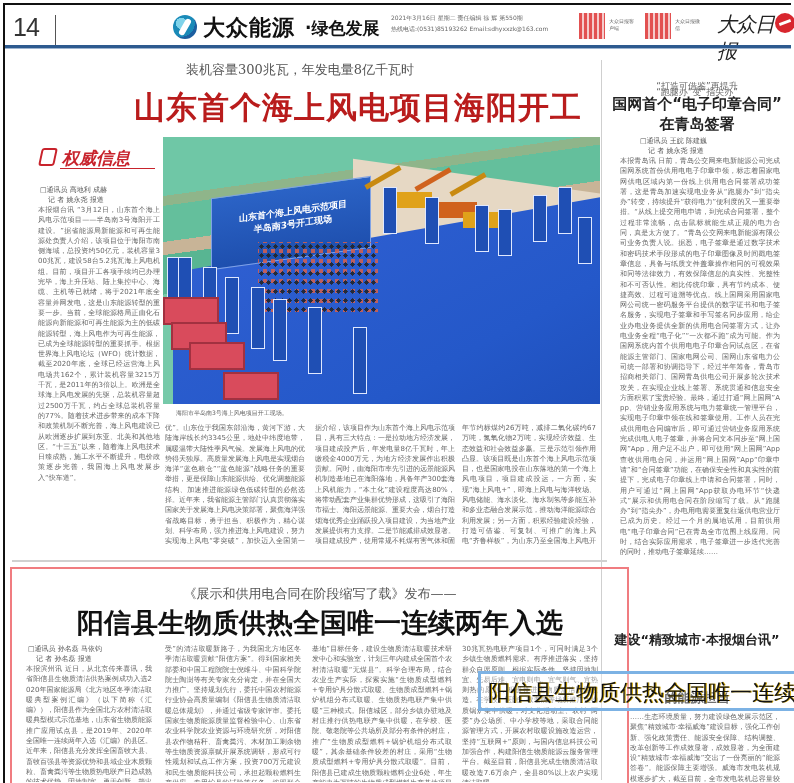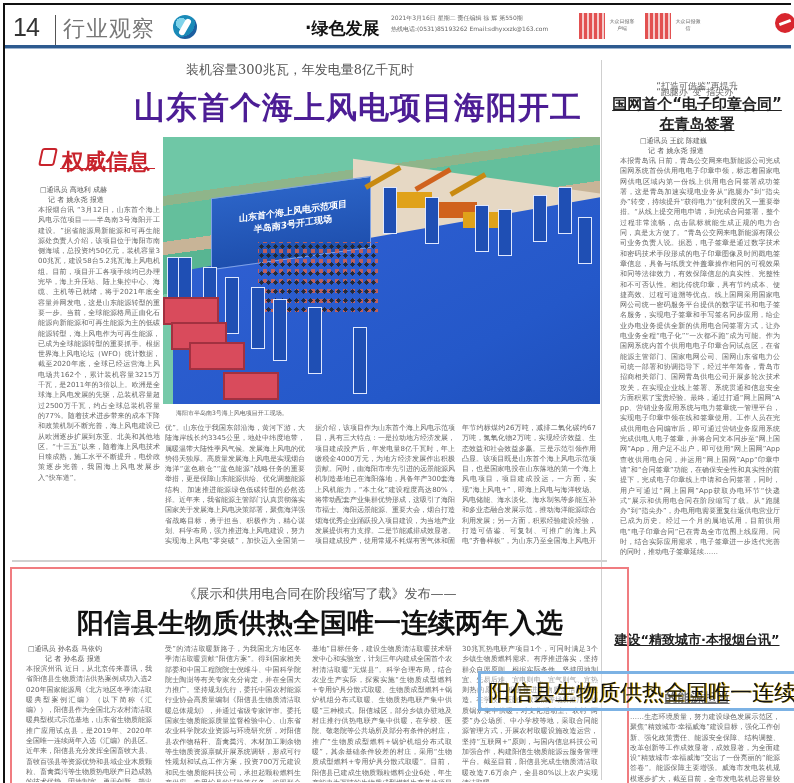--- a/index.html
+++ b/index.html
@@ -8,21 +8,21 @@
     background: #ffffff;
     font-family: "DejaVu Sans", "Liberation Sans", sans-serif;
     color: #222;
   }
   .page-frame {
     position: absolute; left: 3px; top: 3px; width: 788px; height: 800px;
     border-left: 2px solid #111; border-top: 2px solid #111;
     box-sizing: border-box;
   }
   
-  .masthead { position: absolute; left: 5px; top: 5px; width: 784px; height: 27px; text-align: center; }
+  .masthead { position: absolute; left: 5px; top: 5px; width: 784px; height: 27px; }
   .page-no { position: absolute; left: 8px; top: 8px; font-size: 25px; color: #333; font-family: "Liberation Sans", sans-serif; letter-spacing: -1px; }
   .page-no-underline { position: absolute; left: 6px; top: 40px; width: 44px; height: 3px; background: #c8232c; }
   .page-no-sep { position: absolute; left: 50px; top: 10px; width: 1px; height: 30px; background: #555; }
   .section-name { position: absolute; left: 58px; top: 9px; font-size: 22px; color: #777; letter-spacing: 1px; font-family: "DejaVu Sans", sans-serif; font-weight: 300;}
   .logo-s {
     position: absolute; left: 168px; top: 10px; width: 24px; height: 24px; border-radius: 50%;
     background: radial-gradient(circle at 35% 35%, #7fd3ea 0 25%, #1a8ab8 26% 60%, #1d5fa0 61%);
   }
   .logo-s::after { content: ""; position: absolute; left: 9px; top: 3px; width: 6px; height: 18px; border-radius: 3px; background: #ffffff; transform: rotate(30deg); }
   .brand { position: absolute; left: 198px; top: 8px; font-size: 22px; font-weight: bold; color: #111; letter-spacing: 1px; }
@@ -37,24 +37,24 @@
   .qr-label { position: absolute; top: 13px; font-size: 5px; color: #666; width: 26px; line-height: 7px; }
   .ql1 { left: 604px; } .ql2 { left: 670px; }
   .paper-logo { position: absolute; left: 712px; top: 6px; font-size: 20px; font-family: "DejaVu Serif", serif; font-style: italic; color: #222; letter-spacing: -1px; }
   .paper-emblem { position: absolute; left: 770px; top: 8px; width: 20px; height: 20px; border-radius: 50%; background: #d8262e; }
   .paper-emblem::after { content: ""; position: absolute; left: 4px; top: 8px; width: 12px; height: 3px; background: #fff; transform: rotate(-20deg); }
   .mast-rule { position: absolute; left: 5px; top: 45px; width: 786px; height: 3px; background: #2d5a8f; }
   .mast-rule2 { position: absolute; left: 5px; top: 48px; width: 786px; height: 1px; background: #9db4cf; }
 
   
   .kicker { position: absolute; left: 0; width: 600px; text-align: center; top: 61px; font-size: 13px; color: #555; font-family: "DejaVu Serif", serif; }
-  .headline { position: absolute; left: 0; width: 716px; text-align: center; top: 87px; font-size: 31px; font-weight: bold; color: #4c1d95; letter-spacing: 1px; }
+  .headline { position: absolute; left: 0; width: 716px; text-align: center; top: 87px; font-size: 31px; font-weight: bold; color: #b91c1c; letter-spacing: 1px; }
   .badge-auth { position: absolute; left: 40px; top: 148px; width: 120px; height: 20px; }
   .badge-icon { position: absolute; left: 0; top: 0; width: 16px; height: 18px; border: 2px solid #c8232c; border-radius: 3px; box-sizing: border-box; transform: skewX(-12deg); }
-  .badge-text { position: absolute; left: 22px; top: -1px; font-size: 22px; font-weight: bold; color: #c8232c; }
+  .badge-text { position: absolute; left: 22px; top: -1px; font-size: 17px; font-weight: bold; font-style: italic; color: #c8232c; }
   .badge-rule { position: absolute; left: 20px; top: 20px; width: 95px; height: 1px; background: #c8232c; }
 
   .byline { position: absolute; font-size: 7px; color: #555; white-space: nowrap; }
   .col-text {
     position: absolute; font-size: 7px; line-height: 10.3px; color: #666;
     text-align: justify; overflow: hidden; word-break: break-all;
   }
 
   
   .photo { position: absolute; left: 163px; top: 137px; width: 437px; height: 267px; overflow: hidden; }
@@ -69,21 +69,21 @@
      background: radial-gradient(circle, #222 0 35%, transparent 36%) 0 0/7px 9px, radial-gradient(circle, #d8604a 0 35%, transparent 36%) 3px 4px/8px 10px;
      opacity: .85; }
   .flag { position: absolute; width: 12px; height: 45px; background: #1f4fb4; border: 1px solid #e0e8ff; }
   .truck { position: absolute; width: 52px; height: 24px; background: #d94b5c; border: 2px solid #a23140; }
   .excavator { position: absolute; width: 44px; height: 16px; background: #e0a21a; }
   .excavator.arm { width: 40px; height: 5px; transform: rotate(-30deg); background: #c98a10; }
   .photo-caption { position: absolute; left: 176px; top: 409px; font-size: 6px; color: #666; }
 
   
   .side-kicker { position: absolute; left: 604px; width: 186px; text-align: center; font-size: 9px; color: #666; }
-  .side-head { position: absolute; left: 604px; width: 186px; text-align: center; font-size: 15px; font-weight: bold; color: #222; line-height: 20px; text-decoration: underline; }
+  .side-head { position: absolute; left: 604px; width: 186px; text-align: center; font-size: 15px; font-weight: bold; color: #222; line-height: 20px; }
   .col-rule { position: absolute; width: 1px; background: #cfcfcf; }
 
   
   .red-box { position: absolute; left: 10px; top: 567px; width: 619px; height: 230px; border: 2px solid #f07c80; border-bottom: none; box-sizing: border-box; }
   .lower-kicker { position: absolute; left: 30px; width: 580px; text-align: center; top: 585px; font-size: 13px; color: #555; font-family: "DejaVu Serif", serif; }
   .lower-headline { position: absolute; left: 30px; width: 580px; text-align: center; top: 605px; font-size: 27px; font-weight: bold; color: #111; letter-spacing: 0px; }
   .sep-rule { position: absolute; left: 12px; top: 560px; width: 595px; height: 2px; background: #d0d0d0; }
 
   
   .highlight-box {
@@ -98,29 +98,30 @@
 </style>
 </head>
 <body>
 
 <div class="page-frame"></div>
 
 <div class="masthead">
   <span class="page-no">14</span>
   <div class="page-no-underline"></div>
   <div class="page-no-sep"></div>
-  <span class="section-name">行业观察</span>
   <div class="logo-s"></div>
+  <span class="brand">大众能源</span>
   <span class="brand-sub">·绿色发展</span>
   <span class="meta-line l1">2021年3月16日  星期二  责任编辑  徐  辉  第550期</span>
   <span class="meta-line l2">热线电话:(0531)85193262  Email:sdhyxxzk@163.com</span>
   <div class="qr qr1"></div>
   <span class="qr-label ql1">大众日报客户端</span>
   <div class="qr qr2"></div>
   <span class="qr-label ql2">大众日报微信</span>
+  <span class="paper-logo">大众日报</span>
   <div class="paper-emblem"></div>
 </div>
 <div class="mast-rule"></div>
 <div class="mast-rule2"></div>
 
 <div class="kicker">装机容量300兆瓦，年发电量8亿千瓦时</div>
 <div class="headline">山东首个海上风电项目海阳开工</div>
 
 <div class="badge-auth">
   <div class="badge-icon"></div>
@@ -186,21 +187,21 @@
 <div class="side-head" style="top:630px;font-size:13px;">建设“精致城市·本报烟台讯”</div>
 <div class="side-head" style="top:688px;font-size:13px;">的能源担当</div>
 <div class="col-text" style="left:630px;top:712px;width:150px;height:70px;">……生态环境质量，努力建设绿色发展示范区，聚焦“精致城市·幸福威海”建设目标，强化工作创新、强化政策责任、能源安全保障、结构调整、改革创新等工作成效显著，成效显著，为全面建设“精致城市·幸福威海”交出了一份亮丽的“能源答卷”。能源保障主要增强。威海市发电装机规模逐步扩大，截至目前，全市发电装机总容量较2015年增长1.26%，清洁能源快速发展，新能源装机容量占……</div>
 
 <div class="sep-rule"></div>
 <div class="red-box"></div>
 <div class="lower-kicker">《展示和供用电合同在阶段缩写了载》发布——</div>
 <div class="lower-headline">阳信县生物质供热全国唯一连续两年入选</div>
 
 <span class="byline" style="left:28px;top:644px;">□通讯员  孙名磊  马依钧</span>
-<span class="byline" style="left:36px;top:654px;margin-left:9px;">记  者  孙名磊  报道</span>
+<span class="byline" style="left:36px;top:654px;">记  者  孙名磊  报道</span>
 <div class="col-text" style="left:26px;top:664px;width:126px;height:118px;">本报滨州讯 近日，从北京传来喜讯，我省阳信县生物质清洁供热案例成功入选2020年国家能源局《北方地区冬季清洁取暖典型案例汇编》（以下简称《汇编》），阳信县作为全国北方农村清洁取暖典型模式示范基地，山东省生物质能源推广应用试点县，是2019年、2020年全国唯一连续两年入选《汇编》的县区。近年来，阳信县充分发挥全国畜牧大县、畜牧百强县等资源优势和县域企业木质颗粒、畜禽粪污等生物质热电联产日趋成熟的技术优势，因地制宜、勇于创新，趟出一条“政府能源招，环境有改善，群众愿接</div>
 <div class="col-text" style="left:165px;top:644px;width:136px;height:138px;">受”的清洁取暖新路子，为我国北方地区冬季清洁取暖贡献“阳信方案”。得到国家相关部委和中国工程院院士倪维斗、中国科学院院士陶澍等有关专家充分肯定，并在全国大力推广。坚持规划先行，委托中国农村能源行业协会高质量编制《阳信县生物质清洁取暖总体规划》，并通过省级专家评审。委托国家生物质能源质量监督检验中心、山东省农业科学院农业资源与环境研究所，对阳信县农作物秸秆、畜禽粪污、木材加工剩余物等生物质资源禀赋开展系统调研，形成可行性规划和试点工作方案，投资700万元建设和民生物质能科技公司，承担起颗粒燃料生产供应。专用炉具的试验等任务，按照群众不同需求，免费选定不同价位炉具，纳入财政补贴范围，试点推广，围绕打造“一核、二区、七</div>
 <div class="col-text" style="left:312px;top:644px;width:140px;height:138px;">基地”目标任务，建设生物质清洁取暖技术研发中心和实验室，计划三年内建成全国首个农村清洁取暖“无煤县”。科学合理布局，结合农业生产实际，探索实施“生物质成型燃料+专用炉具分散式取暖、生物质成型燃料+锅炉机组分布式取暖、生物质热电联产集中供暖”三种模式。阳信城区，部分乡镇办驻地及村庄推行供热电联产集中供暖，在学校、医院、敬老院等公共场所及部分有条件的村庄，推广“生物质成型燃料+锅炉机组分布式取暖”，其余基础条件较差的村庄，采用“生物质成型燃料+专用炉具分散式取暖”。目前，阳信县已建成生物质颗粒燃料企业6处，年生产能力为万吨的生物质成型燃料生产基地项目1个，两护二机</div>
 <div class="col-text" style="left:462px;top:644px;width:136px;height:138px;">30兆瓦热电联产项目1个，可同时满足3个乡镇生物质燃料需求。有序推进落实，坚持群众自愿原则，根据实际条件，坚持因地制宜、先易后难、宜电则电、宜气则气、宜热则热的原则，积极推进生物质清洁取暖改造。在学校、医院、敬老院等场所推广生物质锅炉集中供暖，对文化活动室、农村“两委”办公场所、中小学校等地，采取合同能源管理方式，开展农村取暖设施改造运营，坚持“互联网+”原则，与国内信息科技公司加强合作，构建阳信生物质能源云服务管理平台。截至目前，阳信县完成生物质清洁取暖改造7.6万余户，全县80%以上农户实现清洁取暖。</div>
 
 <div class="highlight-box">
   <span class="highlight-text">阳信县生物质供热全国唯一连续</span>
 </div>
 
 </body></html>

